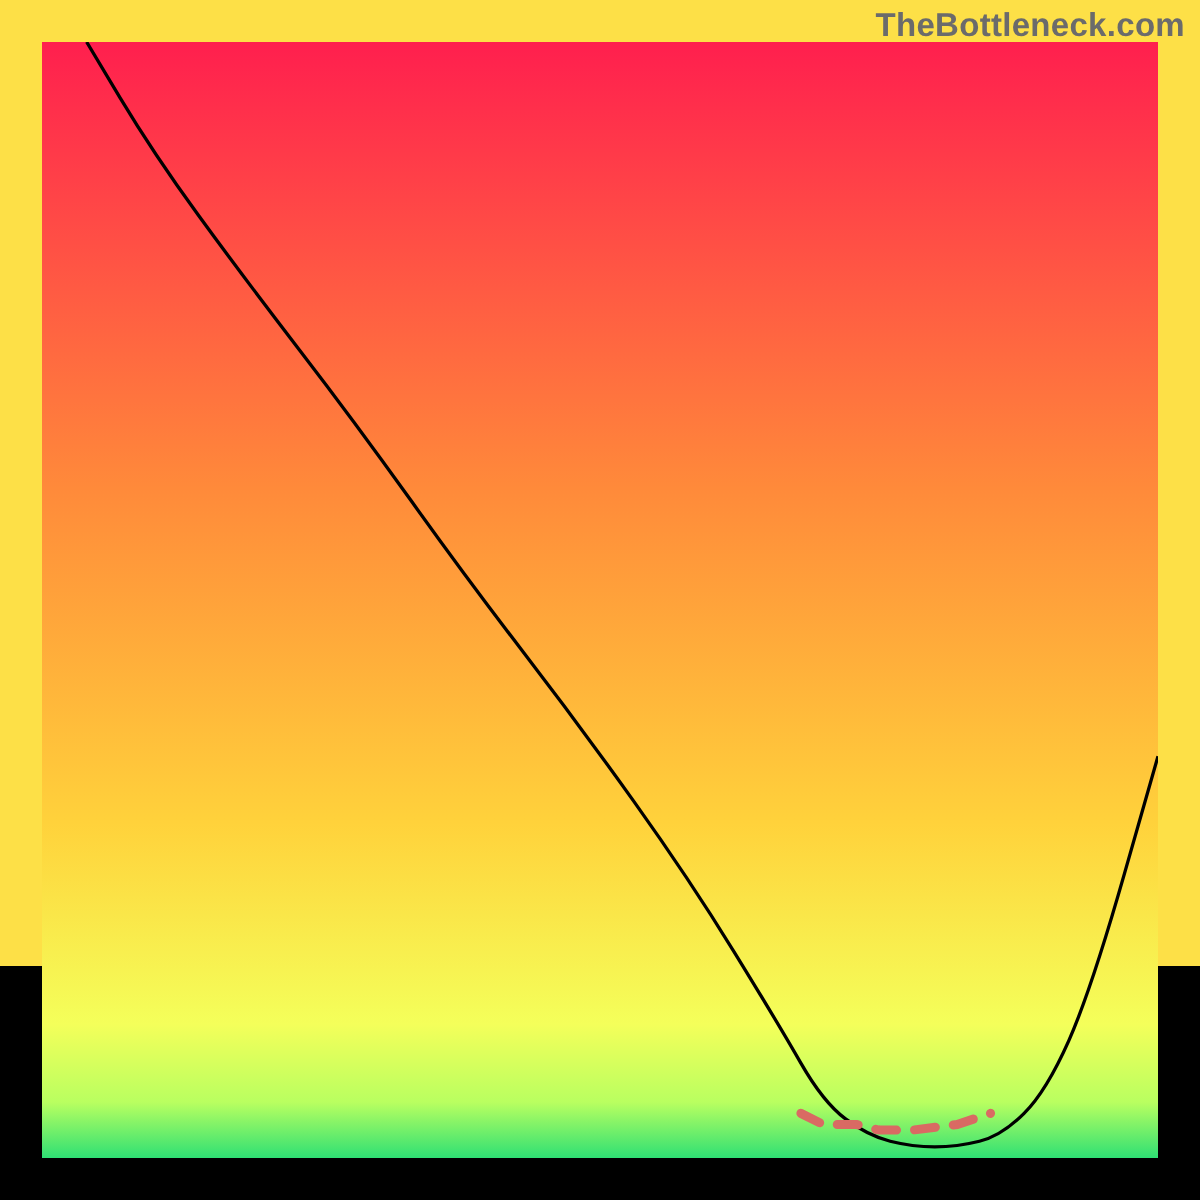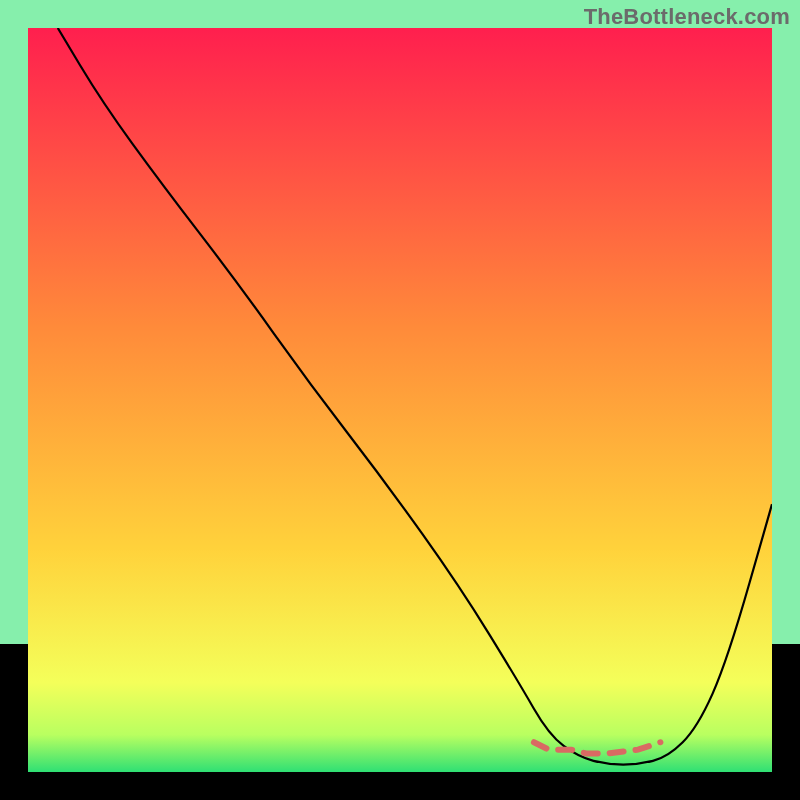--- a/index.html
+++ b/index.html
@@ -10,21 +10,21 @@
     background: #000;
     overflow: hidden;
     font-family: Arial, Helvetica, sans-serif;
   }
   .frame {
     position: absolute;
     top: 0;
     left: 0;
     width: 800px;
     height: 644px;
-    background: #86efac;
+    background: #fde047;
   }
   .watermark {
     position: absolute;
     top: 4px;
     right: 10px;
     color: #6b6b6b;
     font-size: 22px;
     font-weight: 600;
     letter-spacing: 0.2px;
     z-index: 5;

